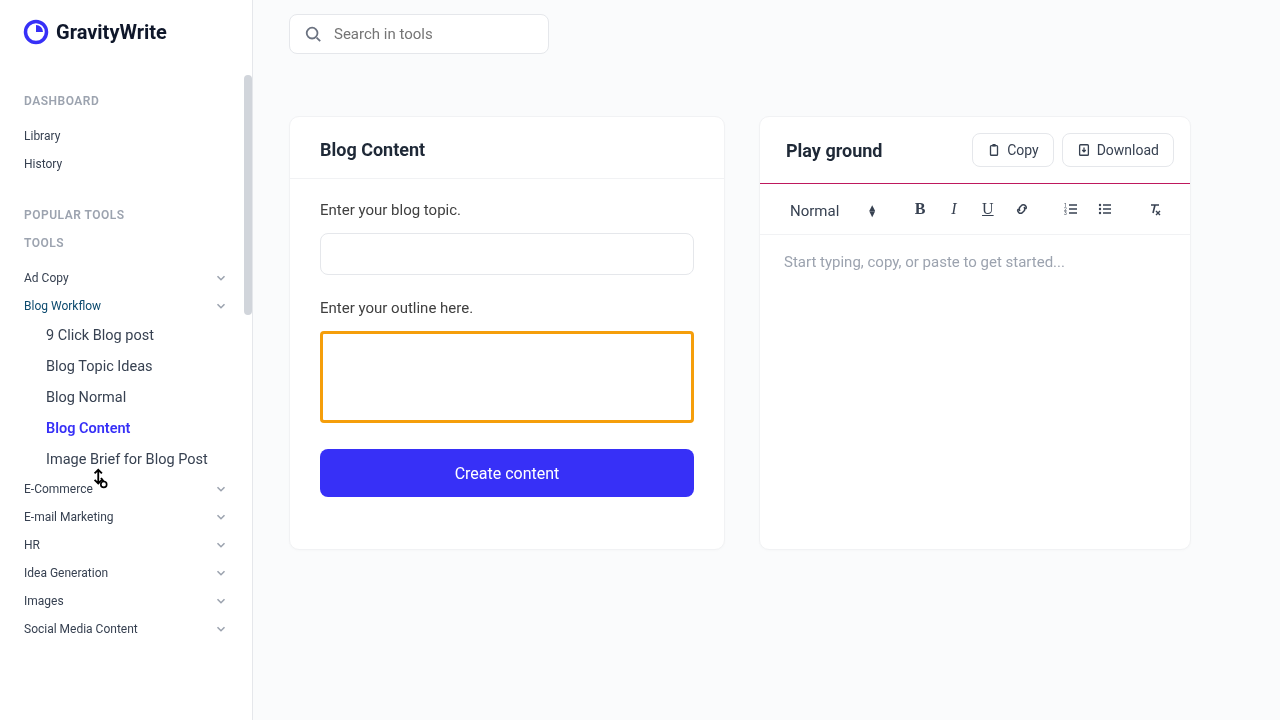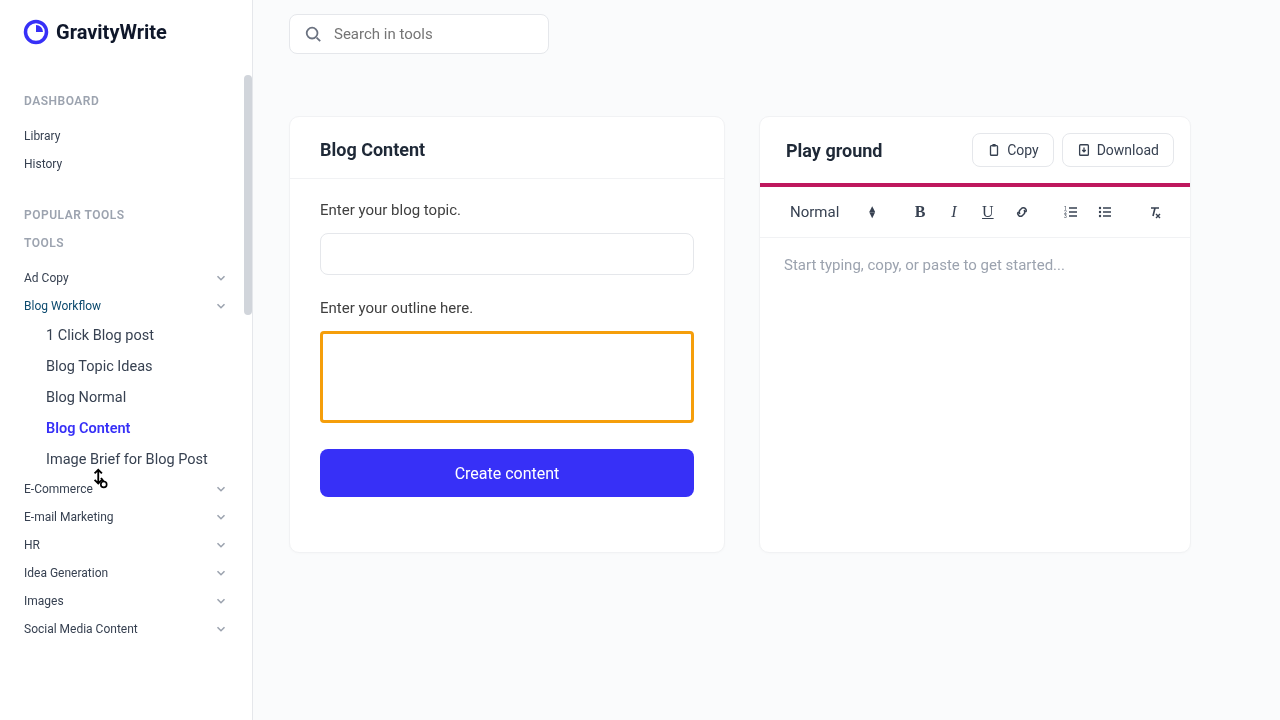--- a/index.html
+++ b/index.html
@@ -29,21 +29,21 @@
 .card-header-row { display: flex; align-items: center; justify-content: space-between; padding: 16px 16px 16px 26px; }
 .card-header-row h2 { font-size: 18px; font-weight: 700; color: #1f2937; }
 .header-actions { display: flex; gap: 8px; }
 .btn-light { border: 1px solid #e5e7eb; background: #fff; border-radius: 8px; padding: 8px 14px; font-size: 14px; color: #374151; display: flex; align-items: center; gap: 6px; cursor: pointer; }
 .form-area { padding: 22px 30px 0; }
 .field-label { font-size: 15px; color: #404040; margin-bottom: 14px; }
 .text-input { width: 100%; height: 42px; border: 1px solid #e5e7eb; border-radius: 8px; padding: 0 12px; font-size: 15px; outline: none; margin-bottom: 24px; }
 .textarea { width: 100%; height: 92px; border: 3px solid #f59e0b; border-radius: 4px; padding: 10px 12px; font-size: 15px; outline: none; resize: none; margin-bottom: 22px; }
 .btn-primary { width: 100%; height: 48px; background: #3730f7; color: #fff; border: none; border-radius: 8px; font-size: 16px; cursor: pointer; }
 .card-right { width: 432px; padding-bottom: 260px; }
-.toolbar { display: flex; align-items: center; padding: 10px 20px; border-top: 4px solid #be185d; border-bottom: 1px solid #f1f2f4; gap: 4px; }
+.toolbar { display: flex; align-items: flex-end; padding: 10px 20px; border-top: 1px solid #be185d; border-bottom: 1px solid #f1f2f4; gap: 4px; }
 .toolbar-select { display: flex; align-items: center; gap: 28px; padding: 4px 10px; font-size: 15px; color: #374151; cursor: pointer; margin-right: 14px; }
 .updown { display: flex; flex-direction: column; line-height: 6px; font-size: 10px; color: #374151; }
 .tool-btn { width: 30px; height: 30px; display: flex; align-items: center; justify-content: center; color: #374151; cursor: pointer; font-size: 16px; }
 .tool-btn.bold { font-weight: 700; font-family: Georgia, serif; }
 .tool-btn.italic { font-style: italic; font-family: Georgia, serif; }
 .tool-btn.underline { text-decoration: underline; font-family: Georgia, serif; }
 .tool-gap { width: 12px; }
 .editor-body { padding: 18px 24px; font-size: 15px; color: #9ca3af; }
 .cursor-img { position: absolute; left: 90px; top: 467px; width: 22px; height: 22px; pointer-events: none; }
 .divider-top { border-top: 1px solid #f1f2f4; }
@@ -78,21 +78,21 @@
         </svg>
     </div>
 
     <div class="nav-item expand">
       <span>Blog Workflow</span>
       <svg class="chevron" viewBox="0 0 16 16">
           <path d="M4 6l4 4 4-4" fill="none" stroke="currentColor" stroke-width="1.8"></path>
         </svg>
     </div>
     <div class="subnav">
-      <div class="nav-item">1 Click Blog post</div>
+      <div class="nav-item">9 Click Blog post</div>
       <div class="nav-item">Blog Topic Ideas</div>
       <div class="nav-item">Blog Normal</div>
       <div class="nav-item active">Blog Content</div>
       <div class="nav-item">Image Brief for Blog Post</div>
     </div>
 
     <div class="nav-item">
       <span>E-Commerce</span>
       <svg class="chevron" viewBox="0 0 16 16">
           <path d="M4 6l4 4 4-4" fill="none" stroke="currentColor" stroke-width="1.8"></path>

